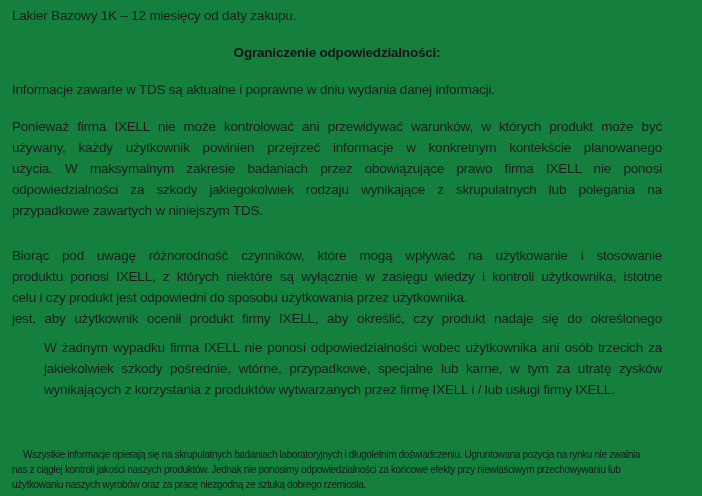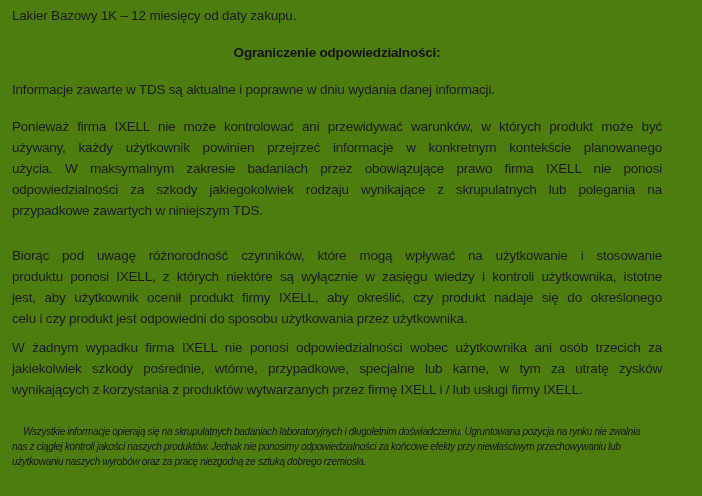--- a/index.html
+++ b/index.html
@@ -13,21 +13,21 @@
     overflow: hidden;
     font-family: "Liberation Sans", sans-serif;
     color: #1c1c1e;
   }
   .page {
     position: relative;
     width: 702px;
     height: 496px;
     box-sizing: border-box;
     padding: 5px 40px 0 12px;
-    background: #4d7c0f;
+    background: #15803d;
   }
   .single {
     font-size: 13.5px;
     line-height: 21px;
     letter-spacing: -0.2px;
     margin: 0 0 16px 0;
     white-space: nowrap;
   }
   .heading {
     font-weight: bold;
@@ -42,28 +42,27 @@
   }
   .para .pline {
     min-height: 21px;
   }
   .para .pline.stretch {
     text-align: justify;
     text-align-last: justify;
   }
   .p2 { margin-bottom: 24px; }
   .p3 { margin-bottom: 8px; }
-  .p4 { margin-bottom: 0; }
+  .p4 { margin-bottom: 0; margin-left: 32px; }
   .footnote {
-    margin-top: 24px;
+    margin-top: 47px;
     font-size: 10px;
     line-height: 15px;
     letter-spacing: -0.35px;
     color: #17171a;
-    font-style: italic;
   }
   .footnote .fline {
     white-space: nowrap;
   }
   .footnote .fline:first-child {
     padding-left: 11px;
   }
 </style>
 </head>
 <body>
@@ -80,22 +79,22 @@
       <div class="pline stretch">Ponieważ firma IXELL nie może kontrolować ani przewidywać warunków, w których produkt może być</div>
       <div class="pline stretch">używany, każdy użytkownik powinien przejrzeć informacje w konkretnym kontekście planowanego</div>
       <div class="pline stretch">użycia. W maksymalnym zakresie badaniach przez obowiązujące prawo firma IXELL nie ponosi</div>
       <div class="pline stretch">odpowiedzialności za szkody jakiegokolwiek rodzaju wynikające z skrupulatnych lub polegania na</div>
       <div class="pline">przypadkowe zawartych w niniejszym TDS.</div>
     </div>
 
   <div class="para p3">
       <div class="pline stretch">Biorąc pod uwagę różnorodność czynników, które mogą wpływać na użytkowanie i stosowanie</div>
       <div class="pline stretch">produktu ponosi IXELL, z których niektóre są wyłącznie w zasięgu wiedzy i kontroli użytkownika, istotne</div>
+      <div class="pline">celu i czy produkt jest odpowiedni do sposobu użytkowania przez użytkownika.</div>
       <div class="pline stretch">jest, aby użytkownik ocenił produkt firmy IXELL, aby określić, czy produkt nadaje się do określonego</div>
-      <div class="pline">celu i czy produkt jest odpowiedni do sposobu użytkowania przez użytkownika.</div>
     </div>
 
   <div class="para p4">
       <div class="pline stretch">W żadnym wypadku firma IXELL nie ponosi odpowiedzialności wobec użytkownika ani osób trzecich za</div>
       <div class="pline stretch">jakiekolwiek szkody pośrednie, wtórne, przypadkowe, specjalne lub karne, w tym za utratę zysków</div>
       <div class="pline">wynikających z korzystania z produktów wytwarzanych przez firmę IXELL i / lub usługi firmy IXELL.</div>
     </div>
 
   <div class="footnote">
       <div class="fline">Wszystkie informacje opierają się na skrupulatnych badaniach laboratoryjnych i długoletnim doświadczeniu. Ugruntowana pozycja na rynku nie zwalnia</div>

